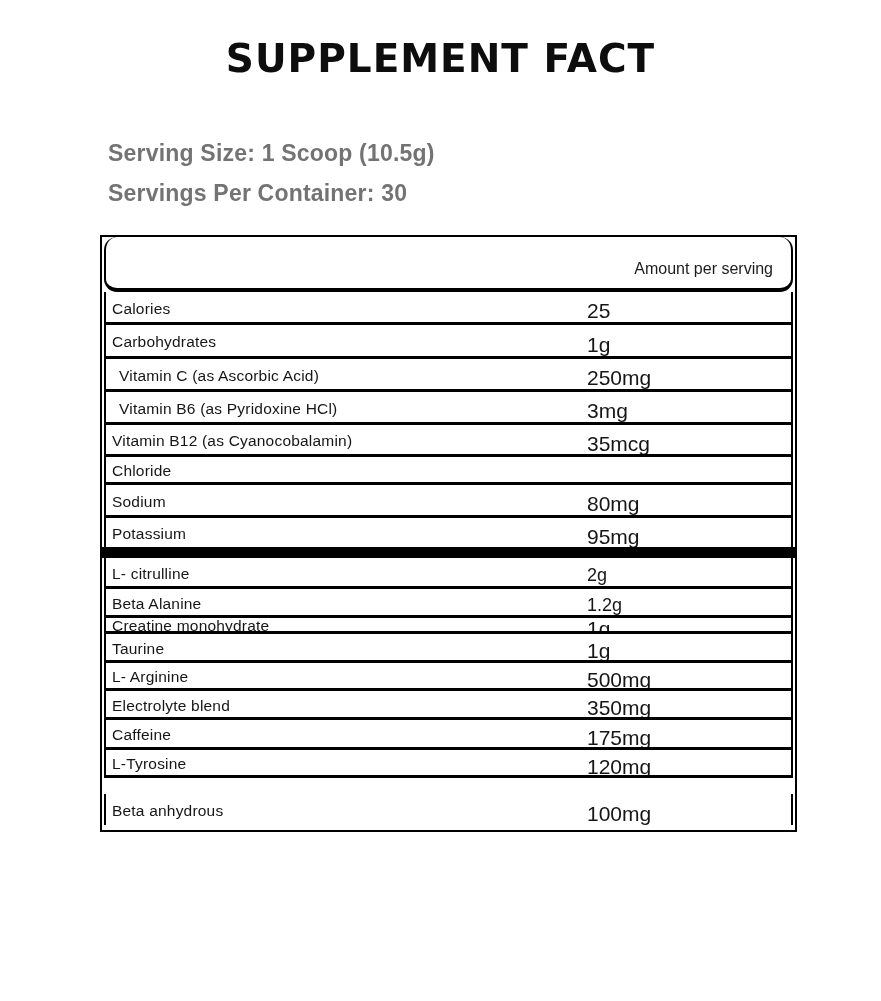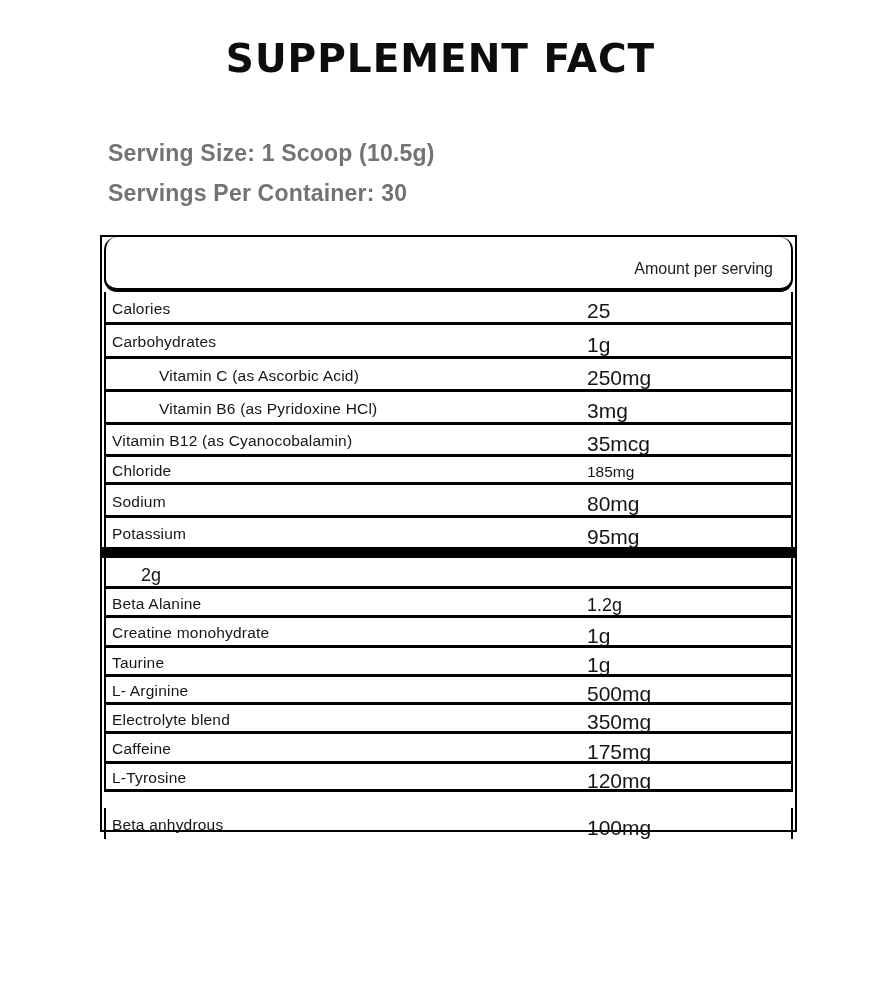--- a/index.html
+++ b/index.html
@@ -69,21 +69,21 @@
   .row .label {
     flex: 1;
     display: flex;
     align-items: center;
     padding-left: 6px;
     font-size: 15.5px;
     color: #161616;
     letter-spacing: 0.2px;
     padding-top: 3px;
   }
-  .row .label.indent { padding-left: 13px; margin-left: 40px; }
+  .row .label.indent { padding-left: 13px; }
   .row .value {
     width: 204px;
     display: flex;
     align-items: center;
     font-size: 21px;
     color: #161616;
     transform: translateY(4px);
   }
   .row .value.val-md { font-size: 18px; transform: translateY(3px); margin-left: 35px; }
   .row .value.val-sm { font-size: 15.5px; transform: translateY(2px); }
@@ -121,41 +121,41 @@
   <div class="row" style="height:33px">
     <div class="label indent">Vitamin B6 (as Pyridoxine HCl)</div>
     <div class="value">3mg</div>
   </div>
   <div class="row" style="height:32px">
     <div class="label">Vitamin B12 (as Cyanocobalamin)</div>
     <div class="value">35mcg</div>
   </div>
   <div class="row" style="height:28px">
     <div class="label">Chloride</div>
-    <div class="value val-sm">185mg</div>
   </div>
   <div class="row" style="height:33px">
     <div class="label">Sodium</div>
     <div class="value">80mg</div>
   </div>
   <div class="row" style="height:29px; border-bottom:none;">
     <div class="label">Potassium</div>
     <div class="value">95mg</div>
   </div>
 
   <div class="divider"></div>
 
   <div class="row" style="height:31px">
+    <div class="label">L- citrulline</div>
     <div class="value val-md">2g</div>
   </div>
   <div class="row" style="height:29px">
     <div class="label">Beta Alanine</div>
     <div class="value val-md">1.2g</div>
   </div>
-  <div class="row" style="height:30px">
+  <div class="row" style="height:16px">
     <div class="label">Creatine monohydrate</div>
     <div class="value">1g</div>
   </div>
   <div class="row" style="height:29px">
     <div class="label">Taurine</div>
     <div class="value">1g</div>
   </div>
   <div class="row" style="height:28px">
     <div class="label">L- Arginine</div>
     <div class="value">500mg</div>

